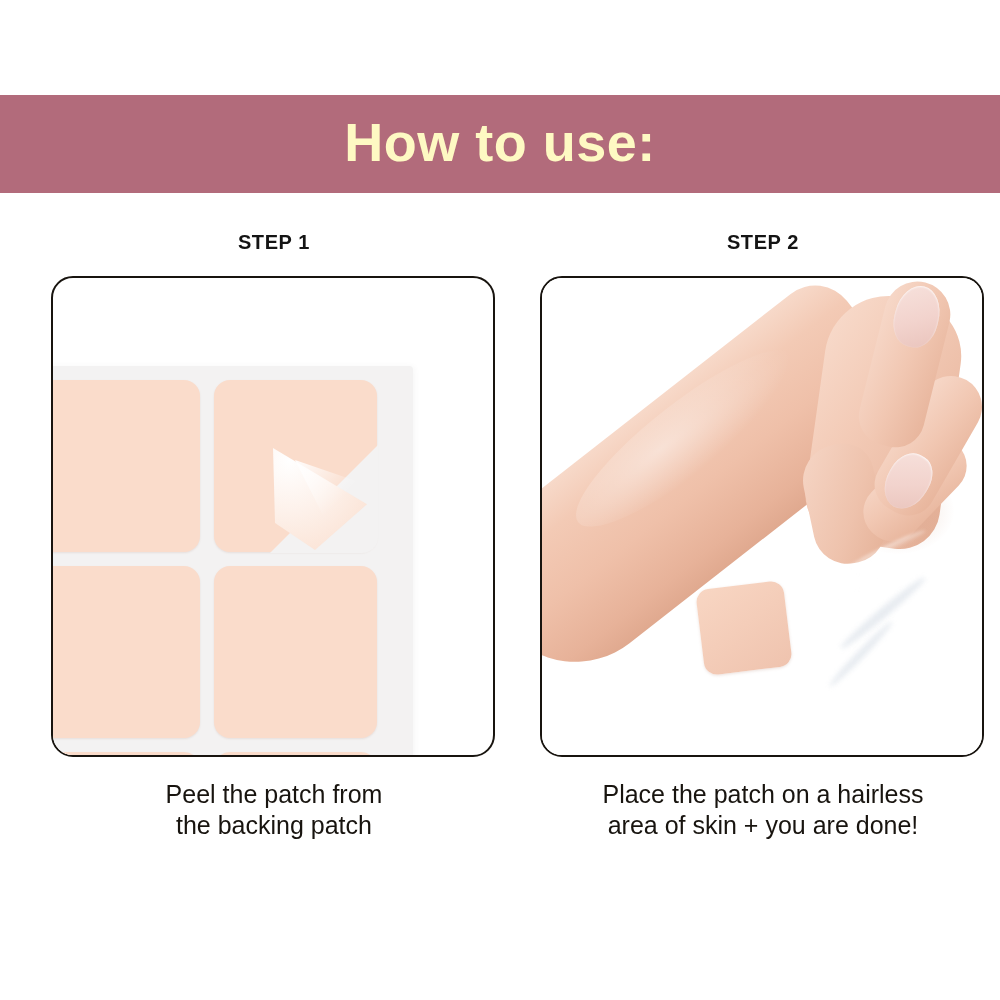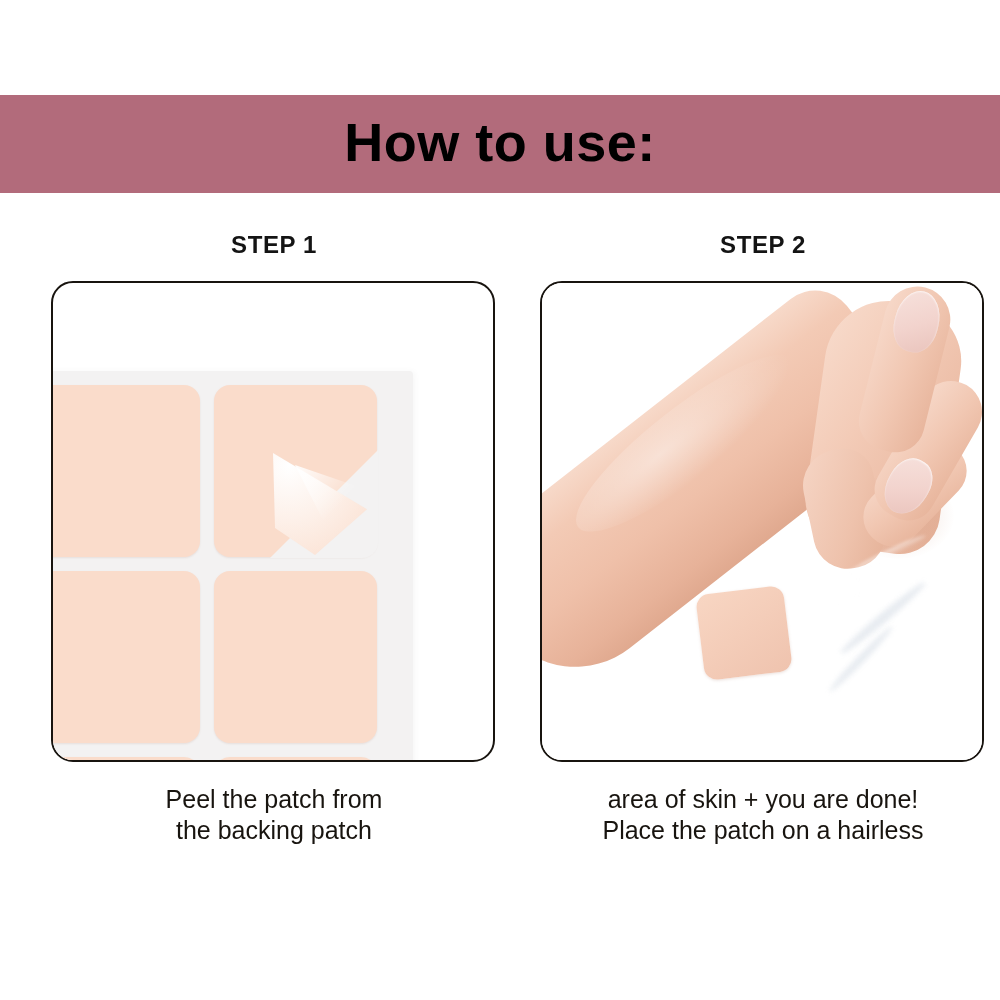--- a/index.html
+++ b/index.html
@@ -22,21 +22,21 @@
     left: 0;
     top: 95px;
     width: 1000px;
     height: 98px;
     background: #b26b7b;
     display: flex;
     align-items: center;
     justify-content: center;
   }
   .header-title {
-    color: #000000;
+    color: #fef9c3;
     font-size: 54px;
     font-weight: 700;
     letter-spacing: 0.5px;
     font-family: "Liberation Sans", sans-serif;
     line-height: 1;
     margin: 8px;
     padding: 0 0 4px 0;
   }
 
   
@@ -49,21 +49,21 @@
   .step-col {
     position: absolute;
     top: 0;
     width: 446px;
   }
   .step-col.left  { left: 51px; }
   .step-col.right { left: 540px; }
 
   .step-label {
     text-align: center;
-    font-size: 24px;
+    font-size: 20px;
     font-weight: 700;
     color: #141414;
     letter-spacing: 0.6px;
     margin: 38px 0 0 0;
     font-family: "Liberation Sans", sans-serif;
   }
 
   
   .card {
     position: relative;
@@ -346,18 +346,18 @@
         <div class="tendon t2"></div>
         <div class="tendon t3"></div>
         <div class="vein v1"></div>
         <div class="vein v2"></div>
 
         <div class="arm-patch"></div>
       </div>
     </div>
 
     <div class="caption">
+      <span>Place the patch on a hairless</span>
       <span>area of skin + you are done!</span>
-      <span>Place the patch on a hairless</span>
     </div>
   </div>
 
 </div>
 
 </body></html>

